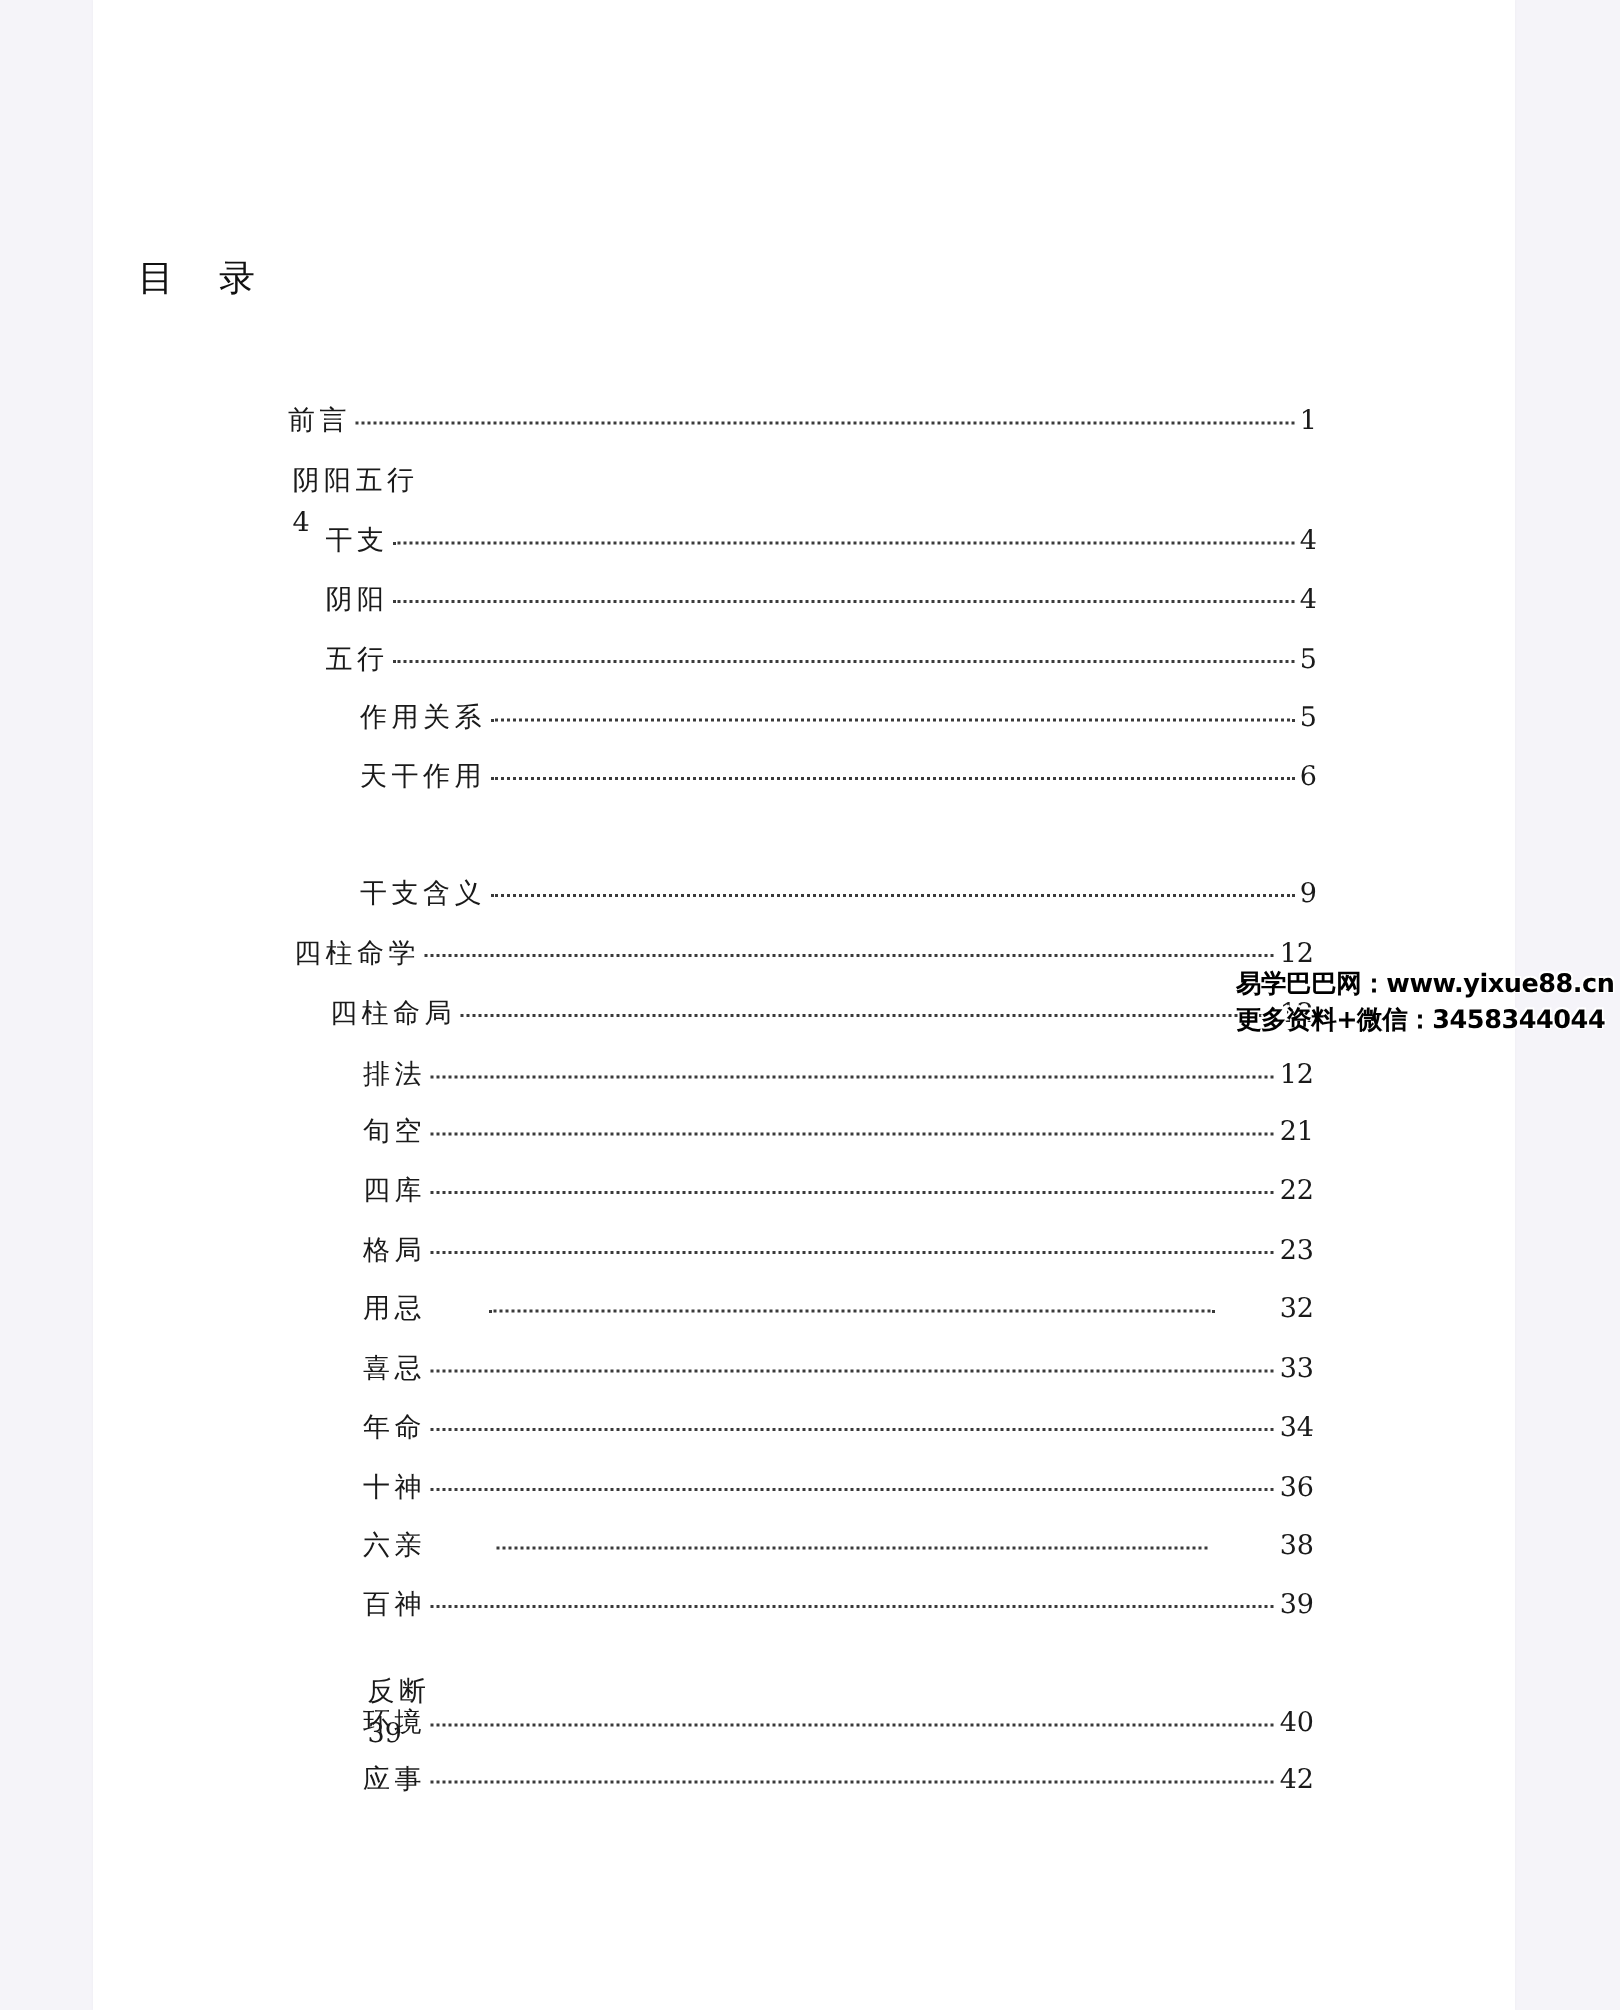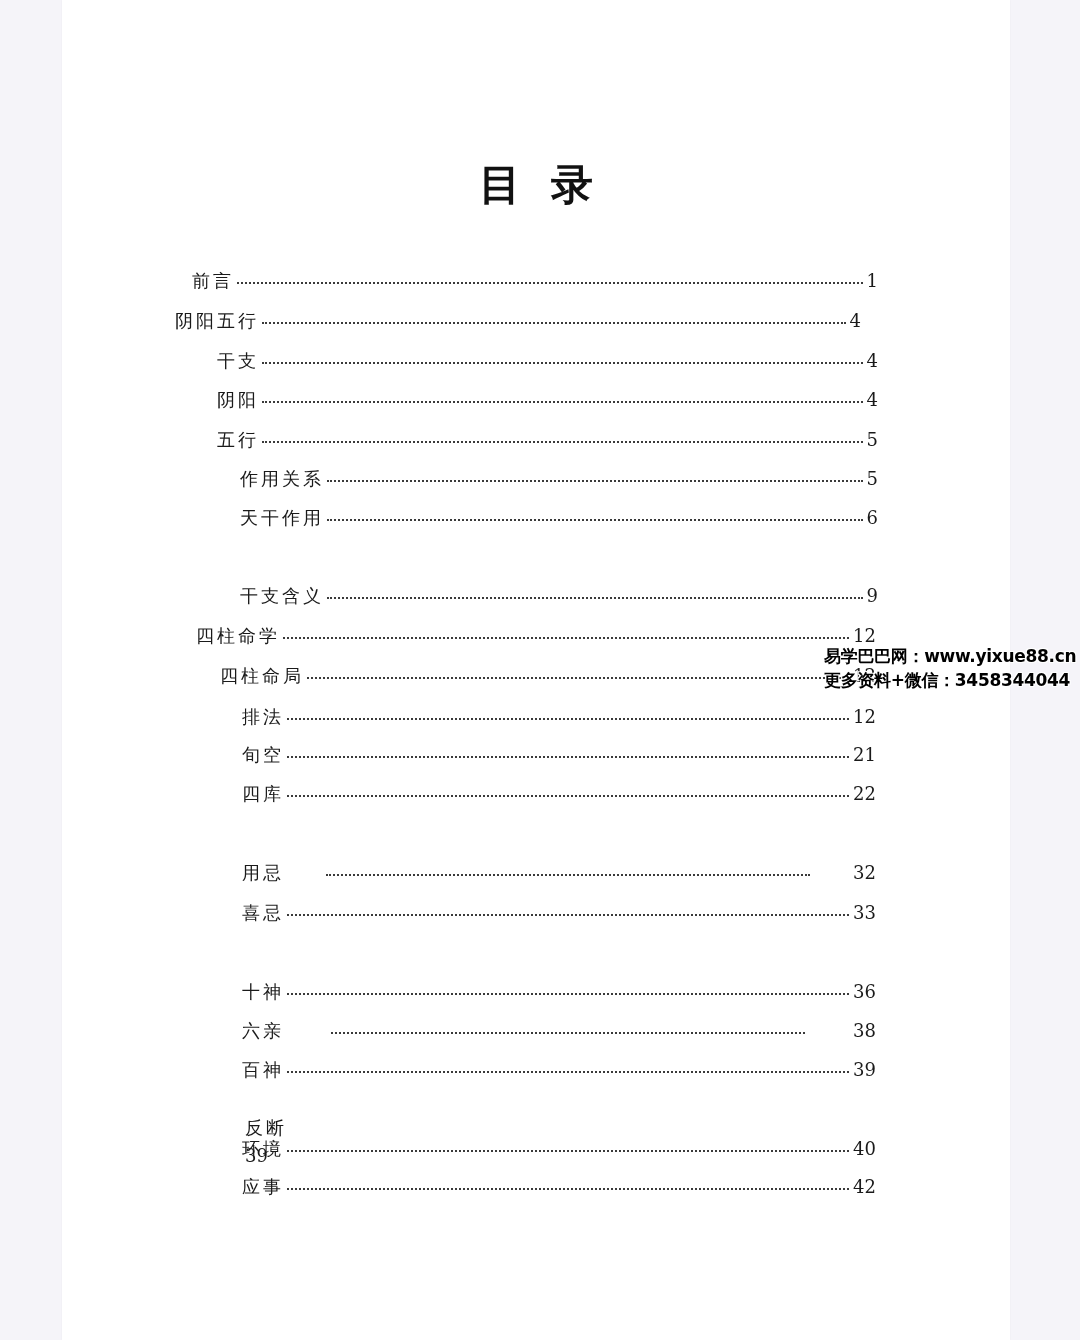--- a/index.html
+++ b/index.html
@@ -21,24 +21,23 @@
       width: 948px;
       height: 1340px;
       background: #ffffff;
       box-shadow: 0 0 2px rgba(0,0,0,0.04);
     }
     .page-title {
       position: absolute;
       left: 0;
       width: 948px;
       top: 162px;
-      text-align: center;
       font-family: "DejaVu Sans", "Liberation Sans", sans-serif;
-      font-weight: bold;
-      font-size: 42px;
+      font-weight: normal;
+      font-size: 24px;
       color: #111;
       letter-spacing: 30px;
       text-indent: 30px;
       line-height: 46px;
     }
     .toc {
       position: absolute;
       left: 0;
       top: 0;
       width: 948px;
@@ -94,21 +93,21 @@
 <body>
 
 <div class="page">
   <div class="page-title">目录</div>
   <div class="toc" id="toc">
       <div class="toc-row" style="left: 130px; top: 268px; width: 686px;">
         <span class="toc-label">前言</span>
         <span class="toc-dots"></span>
         <span class="toc-page">1</span>
       </div>
-      <div class="toc-row" style="left: 113px; top: 308px; width: 686px;">
+      <div class="toc-row" style="left: 130px; top: 308px; width: 686px; flex-direction: column;">
         <span class="toc-label">阴阳五行</span>
         <span class="toc-dots"></span>
         <span class="toc-page">4</span>
       </div>
       <div class="toc-row" style="left: 155px; top: 348px; width: 661px;">
         <span class="toc-label">干支</span>
         <span class="toc-dots"></span>
         <span class="toc-page">4</span>
       </div>
       <div class="toc-row" style="left: 155px; top: 387px; width: 661px;">
@@ -154,29 +153,39 @@
       <div class="toc-row" style="left: 180px; top: 742px; width: 634px;">
         <span class="toc-label">旬空</span>
         <span class="toc-dots"></span>
         <span class="toc-page">21</span>
       </div>
       <div class="toc-row" style="left: 180px; top: 781px; width: 634px;">
         <span class="toc-label">四库</span>
         <span class="toc-dots"></span>
         <span class="toc-page">22</span>
       </div>
+      <div class="toc-row" style="left: 180px; top: 821px; width: 634px;">
+        <span class="toc-label">格局</span>
+        <span class="toc-dots"></span>
+        <span class="toc-page">23</span>
+      </div>
       <div class="toc-row" style="left: 180px; top: 860px; width: 634px; gap: 39px;">
         <span class="toc-label">用忌</span>
         <span class="toc-dots"></span>
         <span class="toc-page">32</span>
       </div>
       <div class="toc-row" style="left: 180px; top: 900px; width: 634px; text-align: right;">
         <span class="toc-label">喜忌</span>
         <span class="toc-dots"></span>
         <span class="toc-page">33</span>
+      </div>
+      <div class="toc-row" style="left: 180px; top: 939px; width: 634px;">
+        <span class="toc-label">年命</span>
+        <span class="toc-dots"></span>
+        <span class="toc-page">34</span>
       </div>
       <div class="toc-row" style="left: 180px; top: 979px; width: 634px; justify-content: flex-end;">
         <span class="toc-label">十神</span>
         <span class="toc-dots"></span>
         <span class="toc-page">36</span>
       </div>
       <div class="toc-row" style="left: 180px; top: 1018px; width: 634px; gap: 44px;">
         <span class="toc-label">六亲</span>
         <span class="toc-dots"></span>
         <span class="toc-page">38</span>

